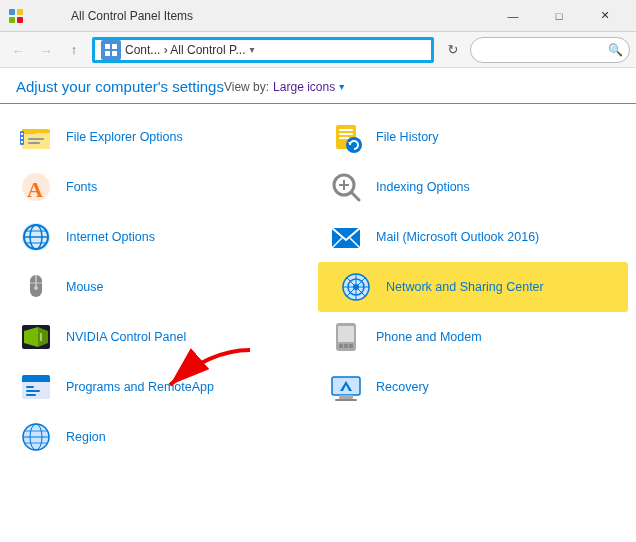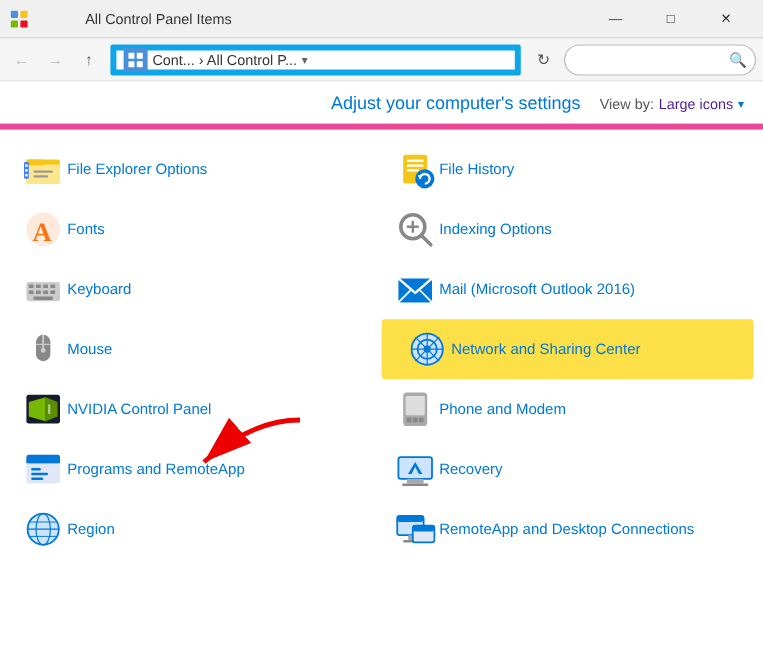--- a/index.html
+++ b/index.html
@@ -73,21 +73,21 @@
       border-radius: 3px;
       color: #666;
       font-size: 13px;
       background: transparent;
       border: none;
     }
     .nav-btn.disabled { color: #bbb; cursor: default; }
     .address-field {
       flex: 1;
       height: 26px;
-      border: 5px solid #0ea5e9;
+      border: 3px solid #0ea5e9;
       background: #fff;
       display: flex;
       align-items: center;
       padding: 0 6px;
       font-size: 12px;
       color: #333;
       border-radius: 2px;
       margin: 0 2px;
     }
     .address-icon {
@@ -139,24 +139,23 @@
       display: flex;
       flex-direction: column;
       height: calc(542px - 32px - 36px);
       background: #fff;
     }
 
     
     .content-header {
       display: flex;
       align-items: center;
-      justify-content: flex-end;
+      justify-content: flex-start;
       padding: 10px 16px 8px 16px;
-      border-bottom: 5px solid #ec4899;
-      gap: 16px;
+      border-bottom: 1px solid #ec4899;
     }
     .page-subtitle {
       color: #0078d7;
       font-size: 15px;
       font-weight: 400;
     }
     .view-by {
       display: flex;
       align-items: center;
       gap: 4px;
@@ -194,21 +193,21 @@
       border: 3px solid #f0f0f0;
       border-radius: 7px;
     }
 
     .item {
       display: flex;
       align-items: center;
       padding: 7px 10px;
       cursor: pointer;
       border-radius: 3px;
-      gap: 2px;
+      gap: 12px;
     }
     .item.selected { background: #fde047; padding-left: 20px; }
     .item-icon {
       width: 36px;
       height: 36px;
       flex-shrink: 0;
       display: flex;
       align-items: center;
       justify-content: center;
     }
@@ -323,33 +322,29 @@
       <line x1="23" y1="23" x2="31" y2="31" stroke="#888" stroke-width="3" stroke-linecap="round"></line>
       <line x1="11" y1="16" x2="21" y2="16" stroke="#888" stroke-width="2"></line>
       <line x1="16" y1="11" x2="16" y2="21" stroke="#888" stroke-width="2"></line>
     </svg>
           </div>
           <span class="item-label">Indexing Options</span>
         </div>
         <div class="item">
           <div class="item-icon">
             <svg width="36" height="36" viewBox="0 0 36 36">
-      <rect x="4" y="12" width="28" height="16" rx="2" fill="#ccc"></rect>
-      <rect x="6" y="14" width="4" height="3" rx="0.5" fill="#888"></rect>
-      <rect x="12" y="14" width="4" height="3" rx="0.5" fill="#888"></rect>
-      <rect x="18" y="14" width="4" height="3" rx="0.5" fill="#888"></rect>
-      <rect x="24" y="14" width="4" height="3" rx="0.5" fill="#888"></rect>
-      <rect x="6" y="19" width="4" height="3" rx="0.5" fill="#888"></rect>
-      <rect x="12" y="19" width="4" height="3" rx="0.5" fill="#888"></rect>
-      <rect x="18" y="19" width="4" height="3" rx="0.5" fill="#888"></rect>
-      <rect x="24" y="19" width="4" height="3" rx="0.5" fill="#888"></rect>
-      <rect x="10" y="24" width="16" height="3" rx="0.5" fill="#888"></rect>
-    </svg>
-          </div>
-          <span class="item-label">Keyboard</span>
+      <circle cx="18" cy="18" r="14" fill="#0078d7" opacity="0.15"></circle>
+      <circle cx="18" cy="18" r="12" fill="none" stroke="#0078d7" stroke-width="2"></circle>
+      <ellipse cx="18" cy="18" rx="6" ry="12" fill="none" stroke="#0078d7" stroke-width="1.5"></ellipse>
+      <line x1="6" y1="18" x2="30" y2="18" stroke="#0078d7" stroke-width="1.5"></line>
+      <line x1="8" y1="12" x2="28" y2="12" stroke="#0078d7" stroke-width="1"></line>
+      <line x1="8" y1="24" x2="28" y2="24" stroke="#0078d7" stroke-width="1"></line>
+    </svg>
+          </div>
+          <span class="item-label">Internet Options</span>
         </div>
         <div class="item">
           <div class="item-icon">
             <svg width="36" height="36" viewBox="0 0 36 36">
       <rect x="4" y="9" width="28" height="20" rx="2" fill="#0078d7"></rect>
       <polyline points="4,9 18,21 32,9" fill="none" stroke="#fff" stroke-width="2"></polyline>
       <line x1="4" y1="29" x2="14" y2="19" stroke="#fff" stroke-width="1.5"></line>
       <line x1="32" y1="29" x2="22" y2="19" stroke="#fff" stroke-width="1.5"></line>
     </svg>
           </div>
@@ -432,33 +427,20 @@
           <div class="item-icon">
             <svg width="36" height="36" viewBox="0 0 36 36">
       <circle cx="18" cy="18" r="13" fill="#cce4ff" stroke="#0078d7" stroke-width="1.5"></circle>
       <ellipse cx="18" cy="18" rx="6" ry="13" fill="none" stroke="#0078d7" stroke-width="1"></ellipse>
       <line x1="5" y1="18" x2="31" y2="18" stroke="#0078d7" stroke-width="1"></line>
       <line x1="7" y1="12" x2="29" y2="12" stroke="#0078d7" stroke-width="0.8"></line>
       <line x1="7" y1="24" x2="29" y2="24" stroke="#0078d7" stroke-width="0.8"></line>
     </svg>
           </div>
           <span class="item-label">Region</span>
-        </div>
-        <div class="item">
-          <div class="item-icon">
-            <svg width="36" height="36" viewBox="0 0 36 36">
-      <rect x="3" y="7" width="22" height="16" rx="2" fill="#cce4ff" stroke="#0078d7" stroke-width="1.5"></rect>
-      <rect x="3" y="7" width="22" height="5" rx="2" fill="#0078d7"></rect>
-      <rect x="12" y="23" width="4" height="4" rx="1" fill="#aaa"></rect>
-      <rect x="8" y="27" width="12" height="2" rx="1" fill="#888"></rect>
-      <rect x="16" y="15" width="18" height="14" rx="2" fill="#e0e8f8" stroke="#0078d7" stroke-width="1.5"></rect>
-      <rect x="16" y="15" width="18" height="5" rx="2" fill="#0078d7"></rect>
-    </svg>
-          </div>
-          <span class="item-label">RemoteApp and Desktop Connections</span>
         </div>
       </div>
   </div>
 </div>
 
 <div style="position:absolute; top:340px; left:150px; pointer-events:none; z-index:100;">
   <svg width="120" height="60" viewBox="0 0 120 60">
     <defs>
       <marker id="arrowhead" markerWidth="10" markerHeight="7" refX="10" refY="3.5" orient="auto">
         <polygon points="0 0, 10 3.5, 0 7" fill="#e00"></polygon>

